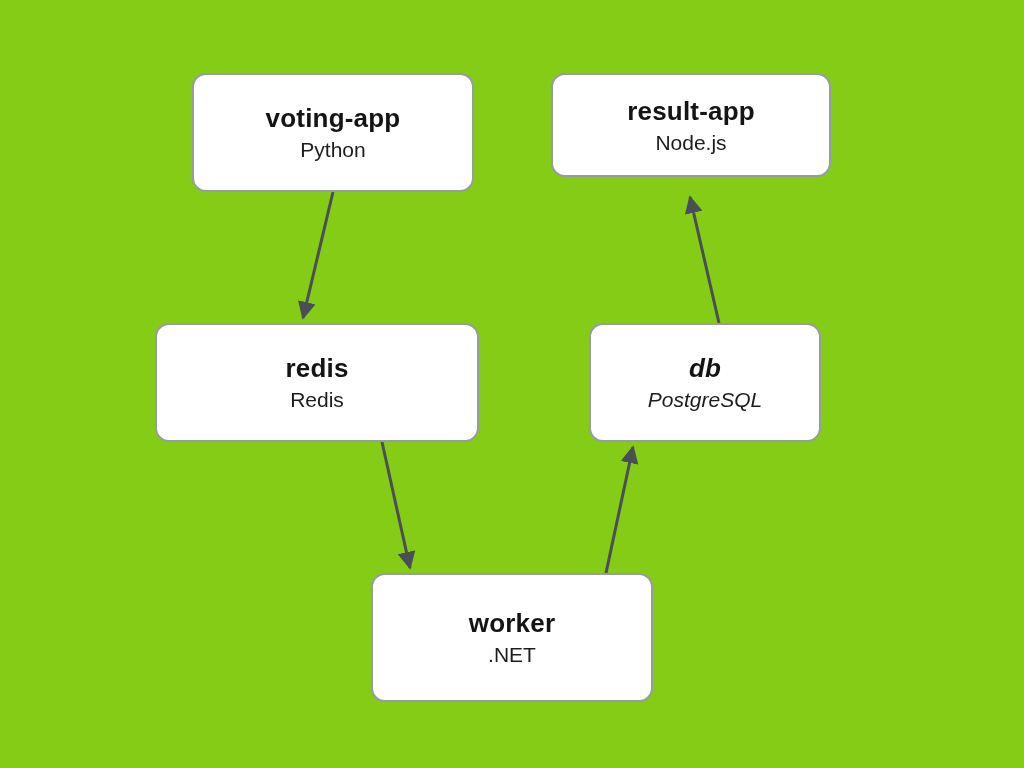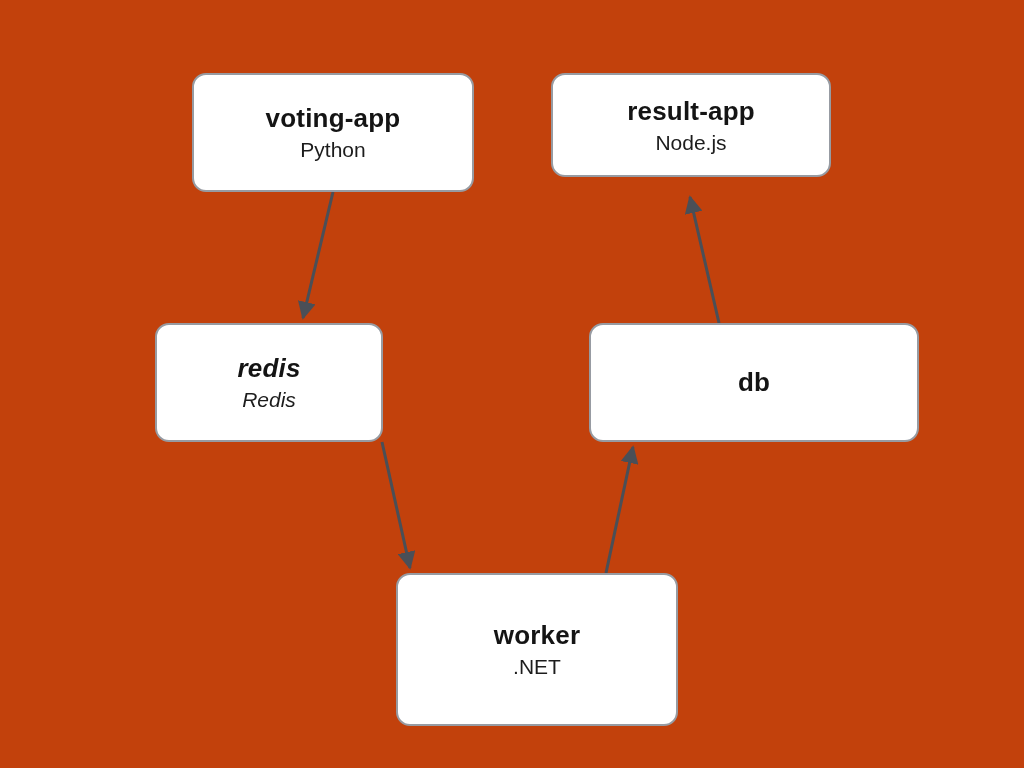--- a/index.html
+++ b/index.html
@@ -8,21 +8,21 @@
     width: 1024px;
     height: 768px;
     background: #ffffff;
     font-family: "Liberation Sans", sans-serif;
     overflow: hidden;
   }
   .canvas {
     position: relative;
     width: 1024px;
     height: 768px;
-    background: #c2410c;
+    background: #84cc16;
   }
   .edges-layer {
     position: absolute;
     left: 0;
     top: 0;
     width: 1024px;
     height: 768px;
     pointer-events: none;
   }
   .node {
@@ -43,23 +43,23 @@
     color: #141414;
     letter-spacing: 0.2px;
   }
   .node .subtitle {
     font-size: 21px;
     font-weight: normal;
     color: #1c1c1c;
   }
   #node-voting-app { left: 192px; top: 73px;  width: 282px; height: 119px; }
   #node-result-app { left: 551px; top: 73px;  width: 280px; height: 104px; }
-  #node-redis      { left: 155px; top: 323px; width: 228px; height: 119px; font-style: italic; }
-  #node-db         { left: 589px; top: 323px; width: 330px; height: 119px; }
-  #node-worker     { left: 371px; top: 573px; width: 282px; height: 153px; margin-left: 25px; }
+  #node-redis      { left: 155px; top: 323px; width: 324px; height: 119px; }
+  #node-db         { left: 589px; top: 323px; width: 232px; height: 119px; font-style: italic; }
+  #node-worker     { left: 371px; top: 573px; width: 282px; height: 129px; }
 </style>
 </head>
 <body>
 
 <div class="canvas">
 
   <svg class="edges-layer" width="1024" height="768" viewBox="0 0 1024 768" xmlns="http://www.w3.org/2000/svg">
     <defs>
       <marker id="arrowhead" viewBox="0 0 10 10" refX="9" refY="5" markerWidth="6" markerHeight="6" orient="auto-start-reverse">
         <path d="M0,0 L10,5 L0,10 z" fill="#4a4f57"></path>
@@ -81,20 +81,21 @@
     <span class="subtitle">Node.js</span>
   </div>
 
   <div class="node" id="node-redis">
     <span class="title">redis</span>
     <span class="subtitle">Redis</span>
   </div>
 
   <div class="node" id="node-db">
     <span class="title">db</span>
+    <span class="subtitle">PostgreSQL</span>
   </div>
 
   <div class="node" id="node-worker">
     <span class="title">worker</span>
     <span class="subtitle">.NET</span>
   </div>
 
 </div>
 
 </body></html>

